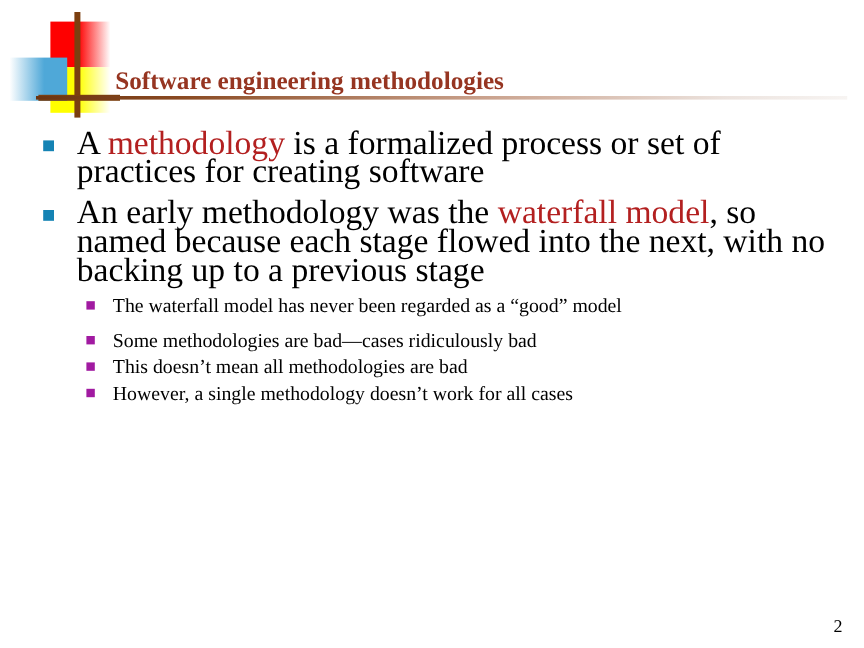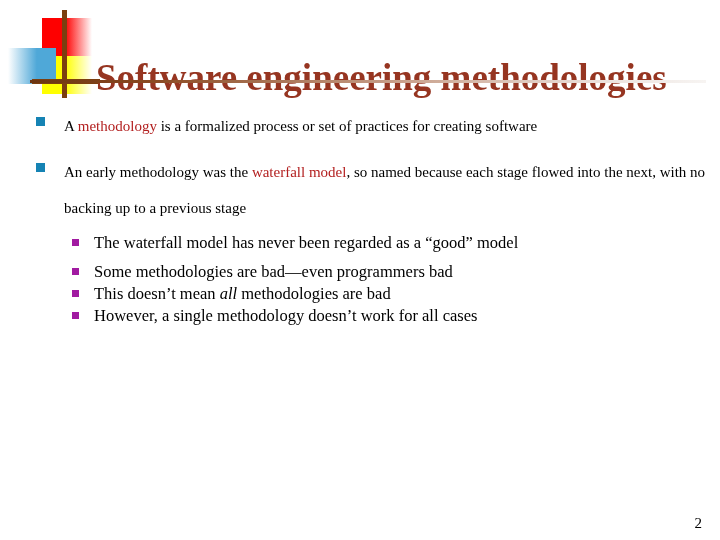--- a/index.html
+++ b/index.html
@@ -64,21 +64,21 @@
     height: 5px;
     background: #7b3f10;
   }
 
   
   #slide-title {
     position: absolute;
     left: 96px;
     top: 34px;
     right: 14px;
-    font-size: 37px;
+    font-size: 21px;
     line-height: 38px;
     color: #963521;
     white-space: nowrap;
   }
   #title-rule {
     position: absolute;
     left: 30px;
     top: 80px;
     width: 676px;
     height: 3px;
@@ -95,22 +95,22 @@
 
   ul.level1, ul.level2 {
     list-style: none;
     margin: 0;
     padding: 0;
   }
 
   li.l1 {
     position: relative;
     padding-left: 34px;
-    font-size: 15px;
-    line-height: 36px;
+    font-size: 28px;
+    line-height: 24px;
     color: #000000;
     margin-bottom: 2px;
     font-family: Liberation Serif, serif;
   }
   li.l1 > .bullet {
     position: absolute;
     left: 6px;
     top: 9px;
     width: 9px;
     height: 9px;
@@ -134,21 +134,21 @@
     background: #a11aa1;
   }
 
   ul.level2 {
     margin-top: 6px;
     margin-left: 36px;
     margin-bottom: 8px;
   }
 
   .accent { color: #b32020; }
-  .ital { font-style: italic; }
+  .ital { }
   .arrow { font-family: "DejaVu Sans", sans-serif; font-size: 15px; }
 
   .gap-before { margin-top: 10px; }
 
   
   #page-number {
     position: absolute;
     right: 18px;
     bottom: 8px;
     font-size: 15px;
@@ -171,20 +171,20 @@
 <div id="title-rule"></div>
 
 <div id="slide-body">
   <ul class="level1" id="bullet-root">
       <li class="l1"><span class="bullet"></span><span><span>A </span><span class="accent">methodology</span><span> is a formalized process or set of practices for creating software</span></span></li>
       <li class="l1 gap-before"><span class="bullet"></span><span><span>An early methodology was the </span><span class="accent">waterfall model</span><span>, so named because each stage flowed into the next, with no backing up to a previous stage</span></span></li>
       <ul class="level2">
         <li class="l2"><span class="bullet"></span><span><span>The waterfall model has never been regarded as a “good” model</span></span></li>
       </ul>
       <ul class="level2">
-        <li class="l2"><span class="bullet"></span><span><span>Some methodologies are bad—even programmers bad</span></span></li>
+        <li class="l2"><span class="bullet"></span><span><span>Some methodologies are bad—cases ridiculously bad</span></span></li>
         <li class="l2"><span class="bullet"></span><span><span>This doesn’t mean </span><span class="ital">all</span><span> methodologies are bad</span></span></li>
         <li class="l2"><span class="bullet"></span><span><span>However, a single methodology doesn’t work for all cases</span></span></li>
       </ul>
     </ul>
 </div>
 
 <div id="page-number">2</div>
 
 </body></html>

